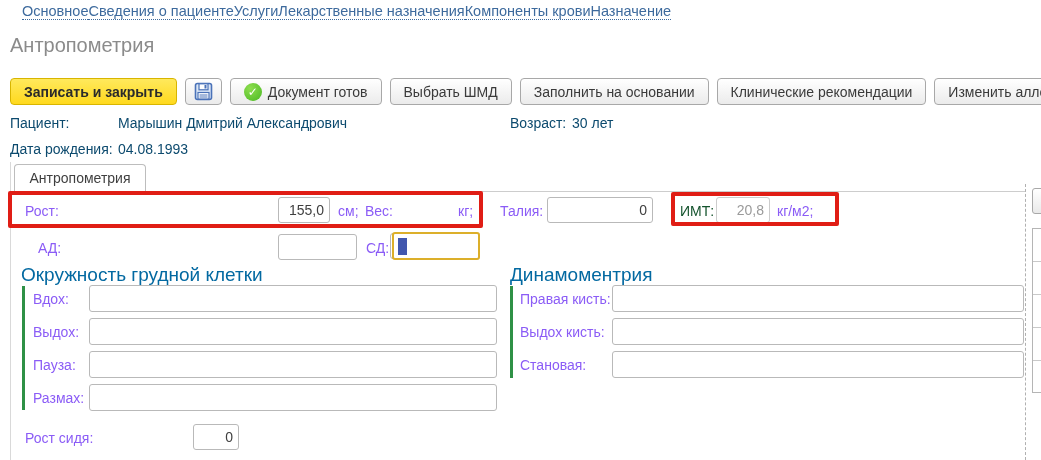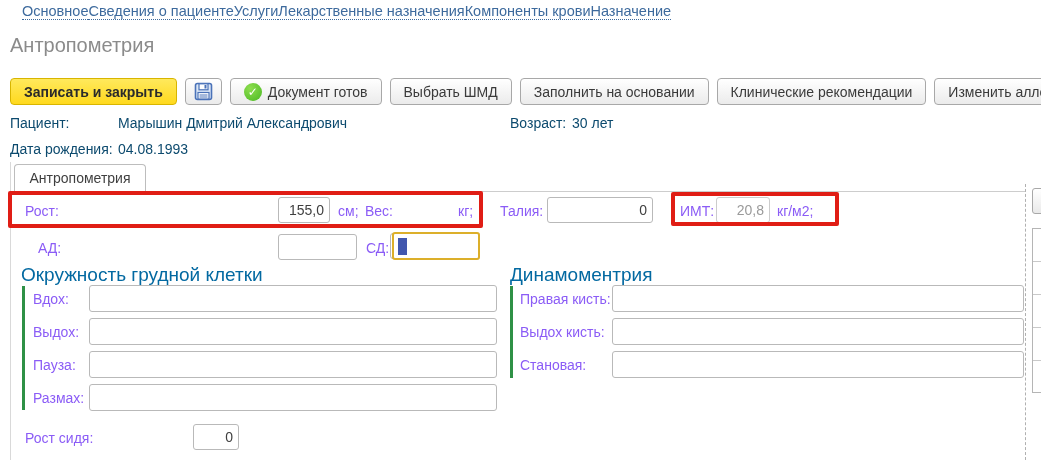--- a/index.html
+++ b/index.html
@@ -30,21 +30,21 @@
 
   
   .vline  { position:absolute; background:#d9d9d9; width:1px; }
   .hline  { position:absolute; background:#cdcdcd; height:1px; }
   .tab { position:absolute; left:14px; top:164px; width:132px; height:28px; background:#fff;
          border:1px solid #bdbdbd; border-bottom:1px solid #fff; border-radius:4px 4px 0 0;
          font-size:14px; color:#3f3f3f; display:flex; align-items:center; justify-content:center; z-index:2; cursor:pointer; }
 
   
   .lbl { position:absolute; font-size:14px; color:#8b5cf6; white-space:nowrap; }
-  .lbl.dim { color:#8b5cf6; }
+  .lbl.dim { color:#14532d; }
   .inp { position:absolute; height:26px; border:1px solid #b9b9b9; border-radius:3px; background:#fff;
          font-family:inherit; font-size:14px; color:#3f3f3f; padding:0 5px; }
   .inp.num { text-align:right; }
   .inp.dim { color:#9a9a9a; border-color:#cccccc; }
   .inp.focus { border:2px solid #dcaf2a; border-radius:3px; }
   .caret { position:absolute; width:9px; height:17px; background:#4157ae; }
 
   .section-title { position:absolute; font-size:19px; color:#0369a1; white-space:nowrap; }
   .gbar { position:absolute; width:3px; background:#2f9146; }
 

